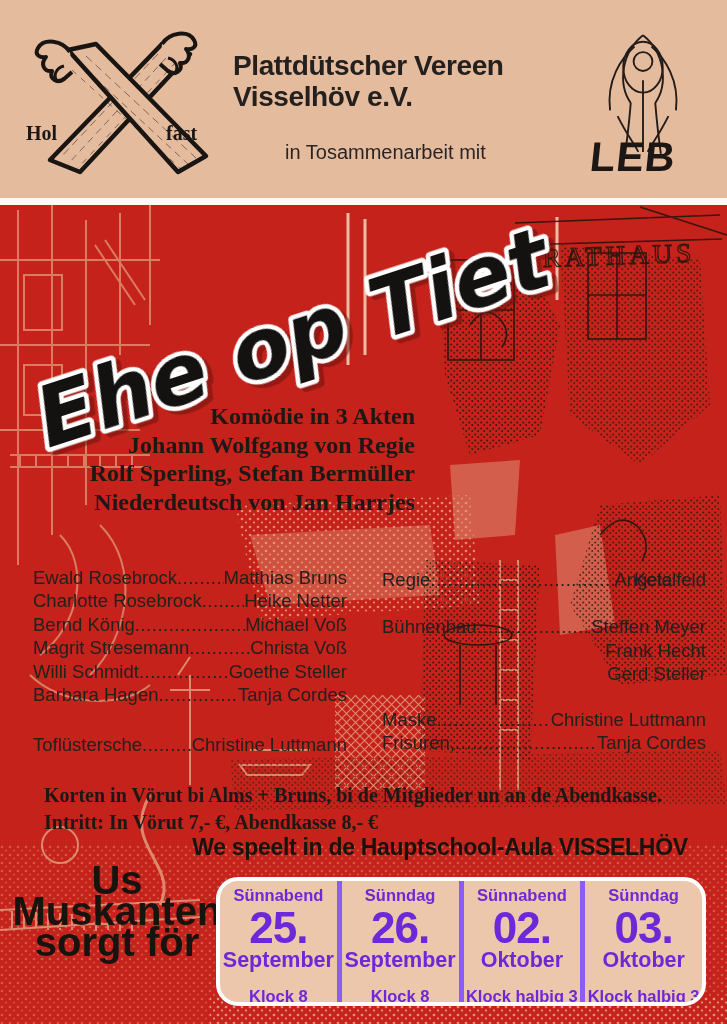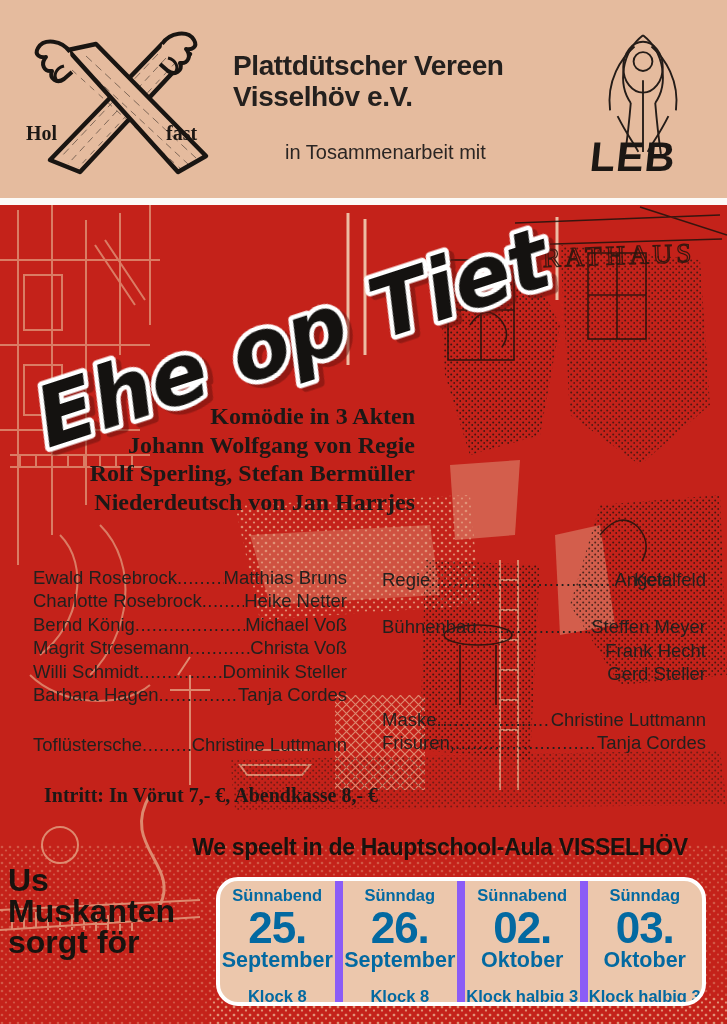--- a/index.html
+++ b/index.html
@@ -36,28 +36,28 @@
   .lead{flex:1;min-width:6px;overflow:hidden;white-space:nowrap;}
   .lead::after{content:"............................................................";letter-spacing:.5px;}
   .cast-row.cont{justify-content:flex-end;}
   .nm-wrap{white-space:nowrap;}
   .nm-overlap{margin-left:-38px;}
   .sp27{height:27px;} .sp24{height:24px;} .sp22{height:22px;}
   .tickets{position:absolute;left:44px;top:577px;font-family:"Liberation Serif",serif;
            font-weight:bold;font-size:20px;line-height:27px;color:#1c1816;}
   .venue{position:absolute;left:178px;top:629px;width:524px;text-align:center;
          font-weight:bold;font-size:23px;letter-spacing:-0.3px;color:#17130f;}
-  .music{position:absolute;left:8px;top:660px;width:218px;
-         font-weight:bold;font-size:32px;line-height:31px;color:#17130f;}
+  .music{position:absolute;left:8px;top:660px;width:218px;text-align:center;
+         font-weight:bold;font-size:40px;line-height:31px;color:#17130f;}
   
   .dates{position:absolute;left:216px;top:672px;width:482px;height:121px;
          background:#ecc7ac;border:4px solid #fff;border-radius:22px;
          display:flex;overflow:hidden;}
-  .dcol{flex:1;text-align:center;padding-top:5px;color:#0369a1;}
-  .dcol+.dcol{border-left:8px solid #8b5cf6;}
+  .dcol{flex:1;text-align:center;padding-top:5px;color:#6d28d9;}
+  .dcol+.dcol{border-left:5px solid #8b5cf6;}
   .dow{font-weight:bold;font-size:16.5px;}
   .num{font-weight:bold;font-size:44px;line-height:42px;margin-top:2px;letter-spacing:-1px;}
   .mon{font-weight:bold;font-size:21.5px;line-height:22px;}
   .time{font-weight:bold;font-size:16.5px;margin-top:16px;}
 </style>
 </head>
 <body>
 
 <div class="page">
 
@@ -208,21 +208,21 @@
           <span class="nm">Michael Voß</span>
       </div>
       <div class="cast-row">
         <span class="role">Magrit Stresemann</span>
           <span class="lead"></span>
           <span class="nm">Christa Voß</span>
       </div>
       <div class="cast-row">
         <span class="role">Willi Schmidt</span>
           <span class="lead"></span>
-          <span class="nm">Dominik Steller</span>
+          <span class="nm">Goethe Steller</span>
       </div>
       <div class="cast-row">
         <span class="role">Barbara Hagen</span>
           <span class="lead"></span>
           <span class="nm">Tanja Cordes</span>
       </div>
       <div class="sp27"></div>
       <div class="cast-row">
         <span class="role">Toflüstersche</span>
           <span class="lead"></span>
@@ -255,20 +255,21 @@
           <span class="nm">Christine Luttmann</span>
       </div>
       <div class="cast-row">
         <span class="role">Frisuren,</span>
           <span class="lead"></span>
           <span class="nm">Tanja Cordes</span>
       </div>
     </div>
 
     <div class="tickets">
+      <div>Korten in Vörut bi Alms + Bruns, bi de Mitglieder un an de Abendkasse.</div>
       <div>Intritt: In Vörut 7,- €, Abendkasse 8,- €</div>
     </div>
 
     <div class="venue">We speelt in de Hauptschool-Aula VISSELHÖV</div>
 
     <div class="music">
       <div>Us</div>
       <div>Muskanten</div>
       <div>sorgt för</div>
     </div>

